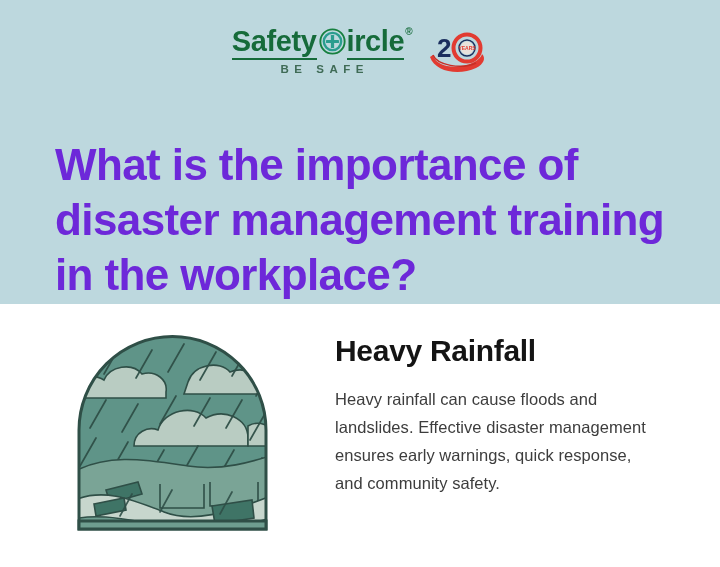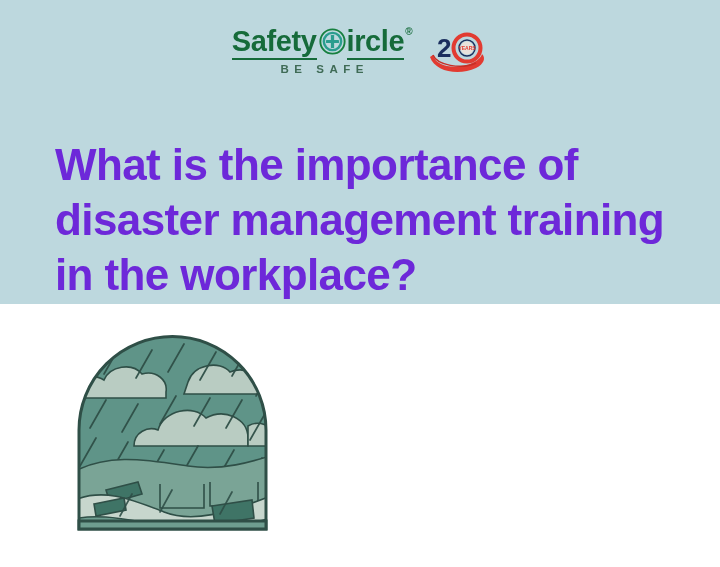--- a/index.html
+++ b/index.html
@@ -256,14 +256,18 @@
         <line x1="56" y1="160" x2="44" y2="182"></line>
         <line x1="96" y1="156" x2="84" y2="178"></line>
         <line x1="156" y1="158" x2="144" y2="180"></line>
       </g>
     </g>
 
     <path d="M3 195 L3 96 A93.5 93.5 0 0 1 190 96 L190 195 Z" fill="none" stroke="#2f4f47" stroke-width="3"></path>
     <rect x="3" y="187" width="187" height="8" fill="#6e9e90" stroke="#2f4f47" stroke-width="3"></rect>
   </svg>
 
+  <div class="text-column">
+    <h2 class="card-title">Heavy Rainfall</h2>
+    <p class="card-body">Heavy rainfall can cause floods and landslides. Effective disaster management ensures early warnings, quick response, and community safety.</p>
+  </div>
 
 </div>
 
 </body></html>

